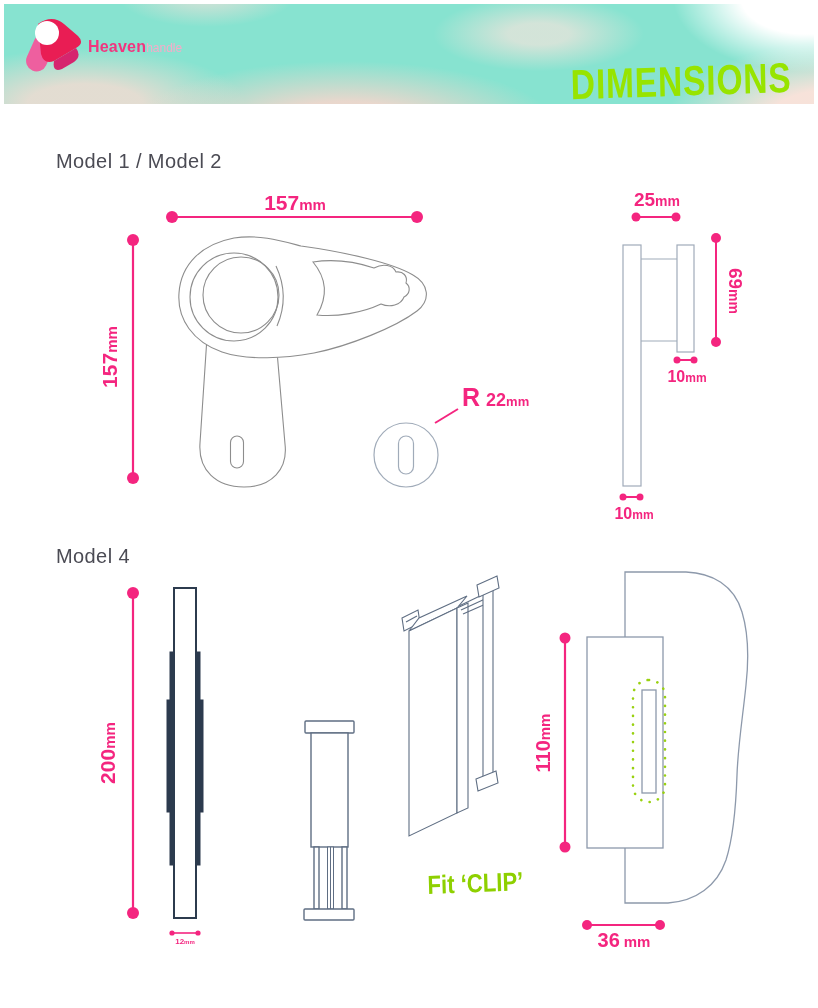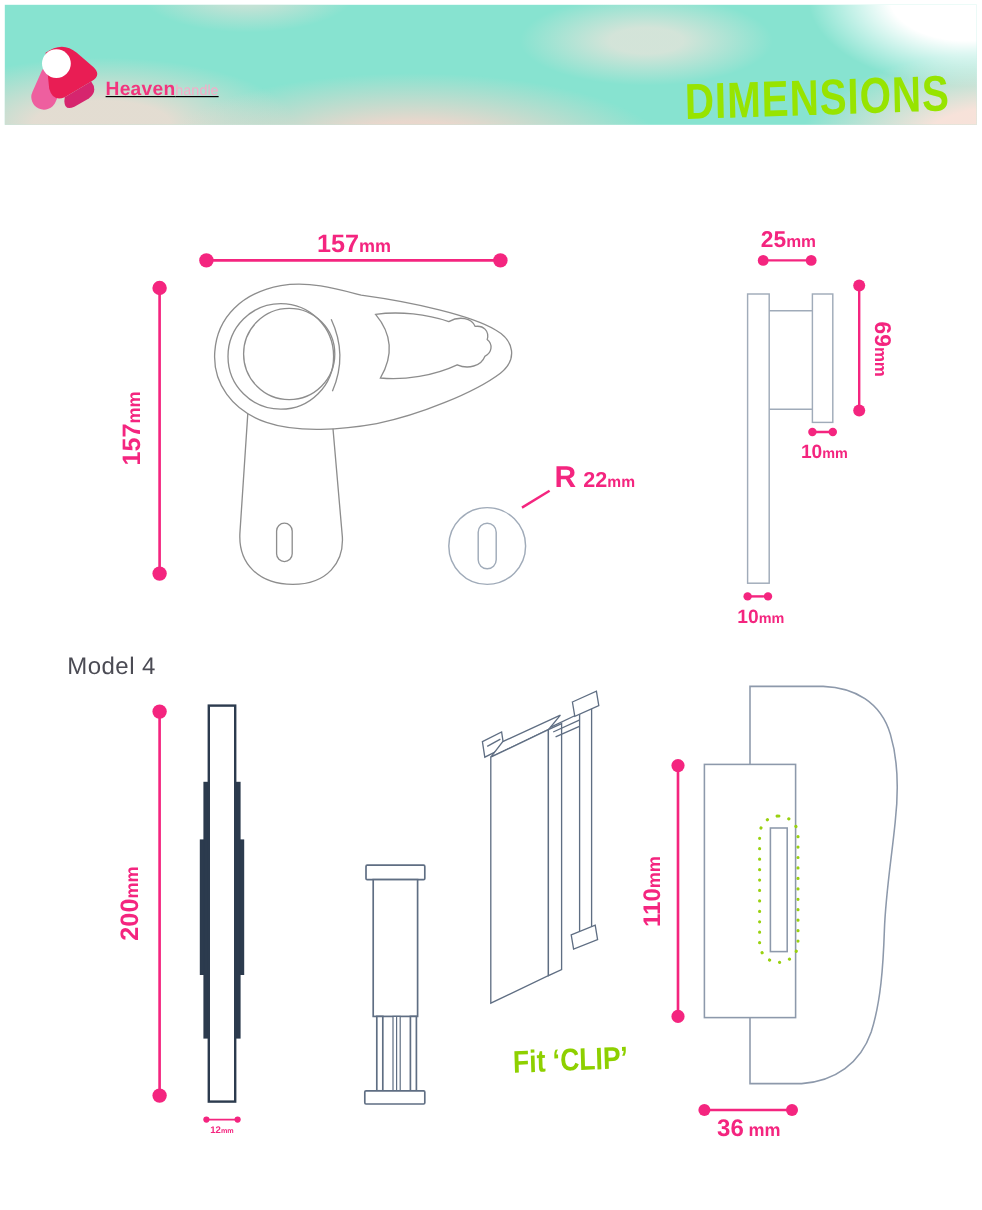--- a/index.html
+++ b/index.html
@@ -10,21 +10,21 @@
   .header{position:absolute;left:4px;top:4px;width:810px;height:100px;
     background-color:#87e3d0;
     background-image:
       radial-gradient(ellipse 170px 95px at 99% -6%, #ffffff 38%, rgba(255,255,255,0) 78%),
       radial-gradient(ellipse 240px 110px at 103% 118%, rgba(253,226,218,.95) 30%, rgba(253,226,218,0) 72%),
       radial-gradient(ellipse 300px 90px at 42% 120%, rgba(250,213,204,.85) 25%, rgba(250,213,204,0) 70%),
       radial-gradient(ellipse 170px 60px at 66% 30%, rgba(252,228,221,.65) 18%, rgba(252,228,221,0) 62%),
       radial-gradient(ellipse 230px 80px at 10% 100%, rgba(250,219,210,.8) 25%, rgba(250,219,210,0) 70%),
       radial-gradient(ellipse 150px 55px at 25% -10%, rgba(251,225,218,.55) 18%, rgba(251,225,218,0) 60%);
   }
-  .brand{position:absolute;left:20px;top:32px;height:56px;display:flex;align-items:center;text-decoration:underline;}
+  .brand{position:absolute;left:20px;top:12px;height:56px;display:flex;}
   .brand-text{margin-left:4px;margin-top:22px;white-space:nowrap;}
   .brand-bold{color:#f2347e;font-weight:700;font-size:16px;letter-spacing:.2px;}
   .brand-light{color:#f6abc8;font-weight:400;font-size:12px;}
   .dimensions-title{position:absolute;right:22px;bottom:2px;color:#97e400;
       font-size:42px;font-weight:700;letter-spacing:1px;
       transform:scaleX(.8) rotate(-1.5deg);transform-origin:right bottom;white-space:nowrap;}
 
   
   .section-heading{position:absolute;color:#4b4b54;font-size:20px;font-weight:500;letter-spacing:.4px;}
   #heading-m12{left:56px;top:150px;}
@@ -49,20 +49,21 @@
         <path d="M30 45 L52 32 Q58 40 50 46 L38 53 Q28 57 30 45 Z" fill="#d6256e"></path>
         <circle cx="23" cy="17" r="12" fill="#ffffff"></circle>
       </svg>
       <div class="brand-text">
         <span class="brand-bold">Heaven</span><span class="brand-light">handle</span>
       </div>
     </div>
     <div class="dimensions-title">DIMENSIONS</div>
   </div>
 
+  <div class="section-heading" id="heading-m12">Model 1 / Model 2</div>
   <div class="section-heading" id="heading-m3">Model 4</div>
 
   <div class="green-label">Fit ‘CLIP’</div>
 
   <svg class="drawing" viewBox="0 0 818 1008">
 
     <g stroke="#8d8d8d" stroke-width="1.1" fill="#ffffff">
       <path d="M 208 322 L 200 443 C 198 470 216 487 244 487 C 272 487 288 469 285 444 L 276 340 Z"></path>
       <rect x="230.5" y="436" width="13" height="32" rx="6.5" fill="none"></rect>
       <path d="M 301 246 C 345 252 393 263 413 275 C 429 284 431 300 417 311 C 396 327 349 346 314 353 C 286 358 248 361 222 352 C 193 342 177 319 179 293 C 181 264 202 244 234 238 C 259 234 282 241 301 246 Z"></path>

